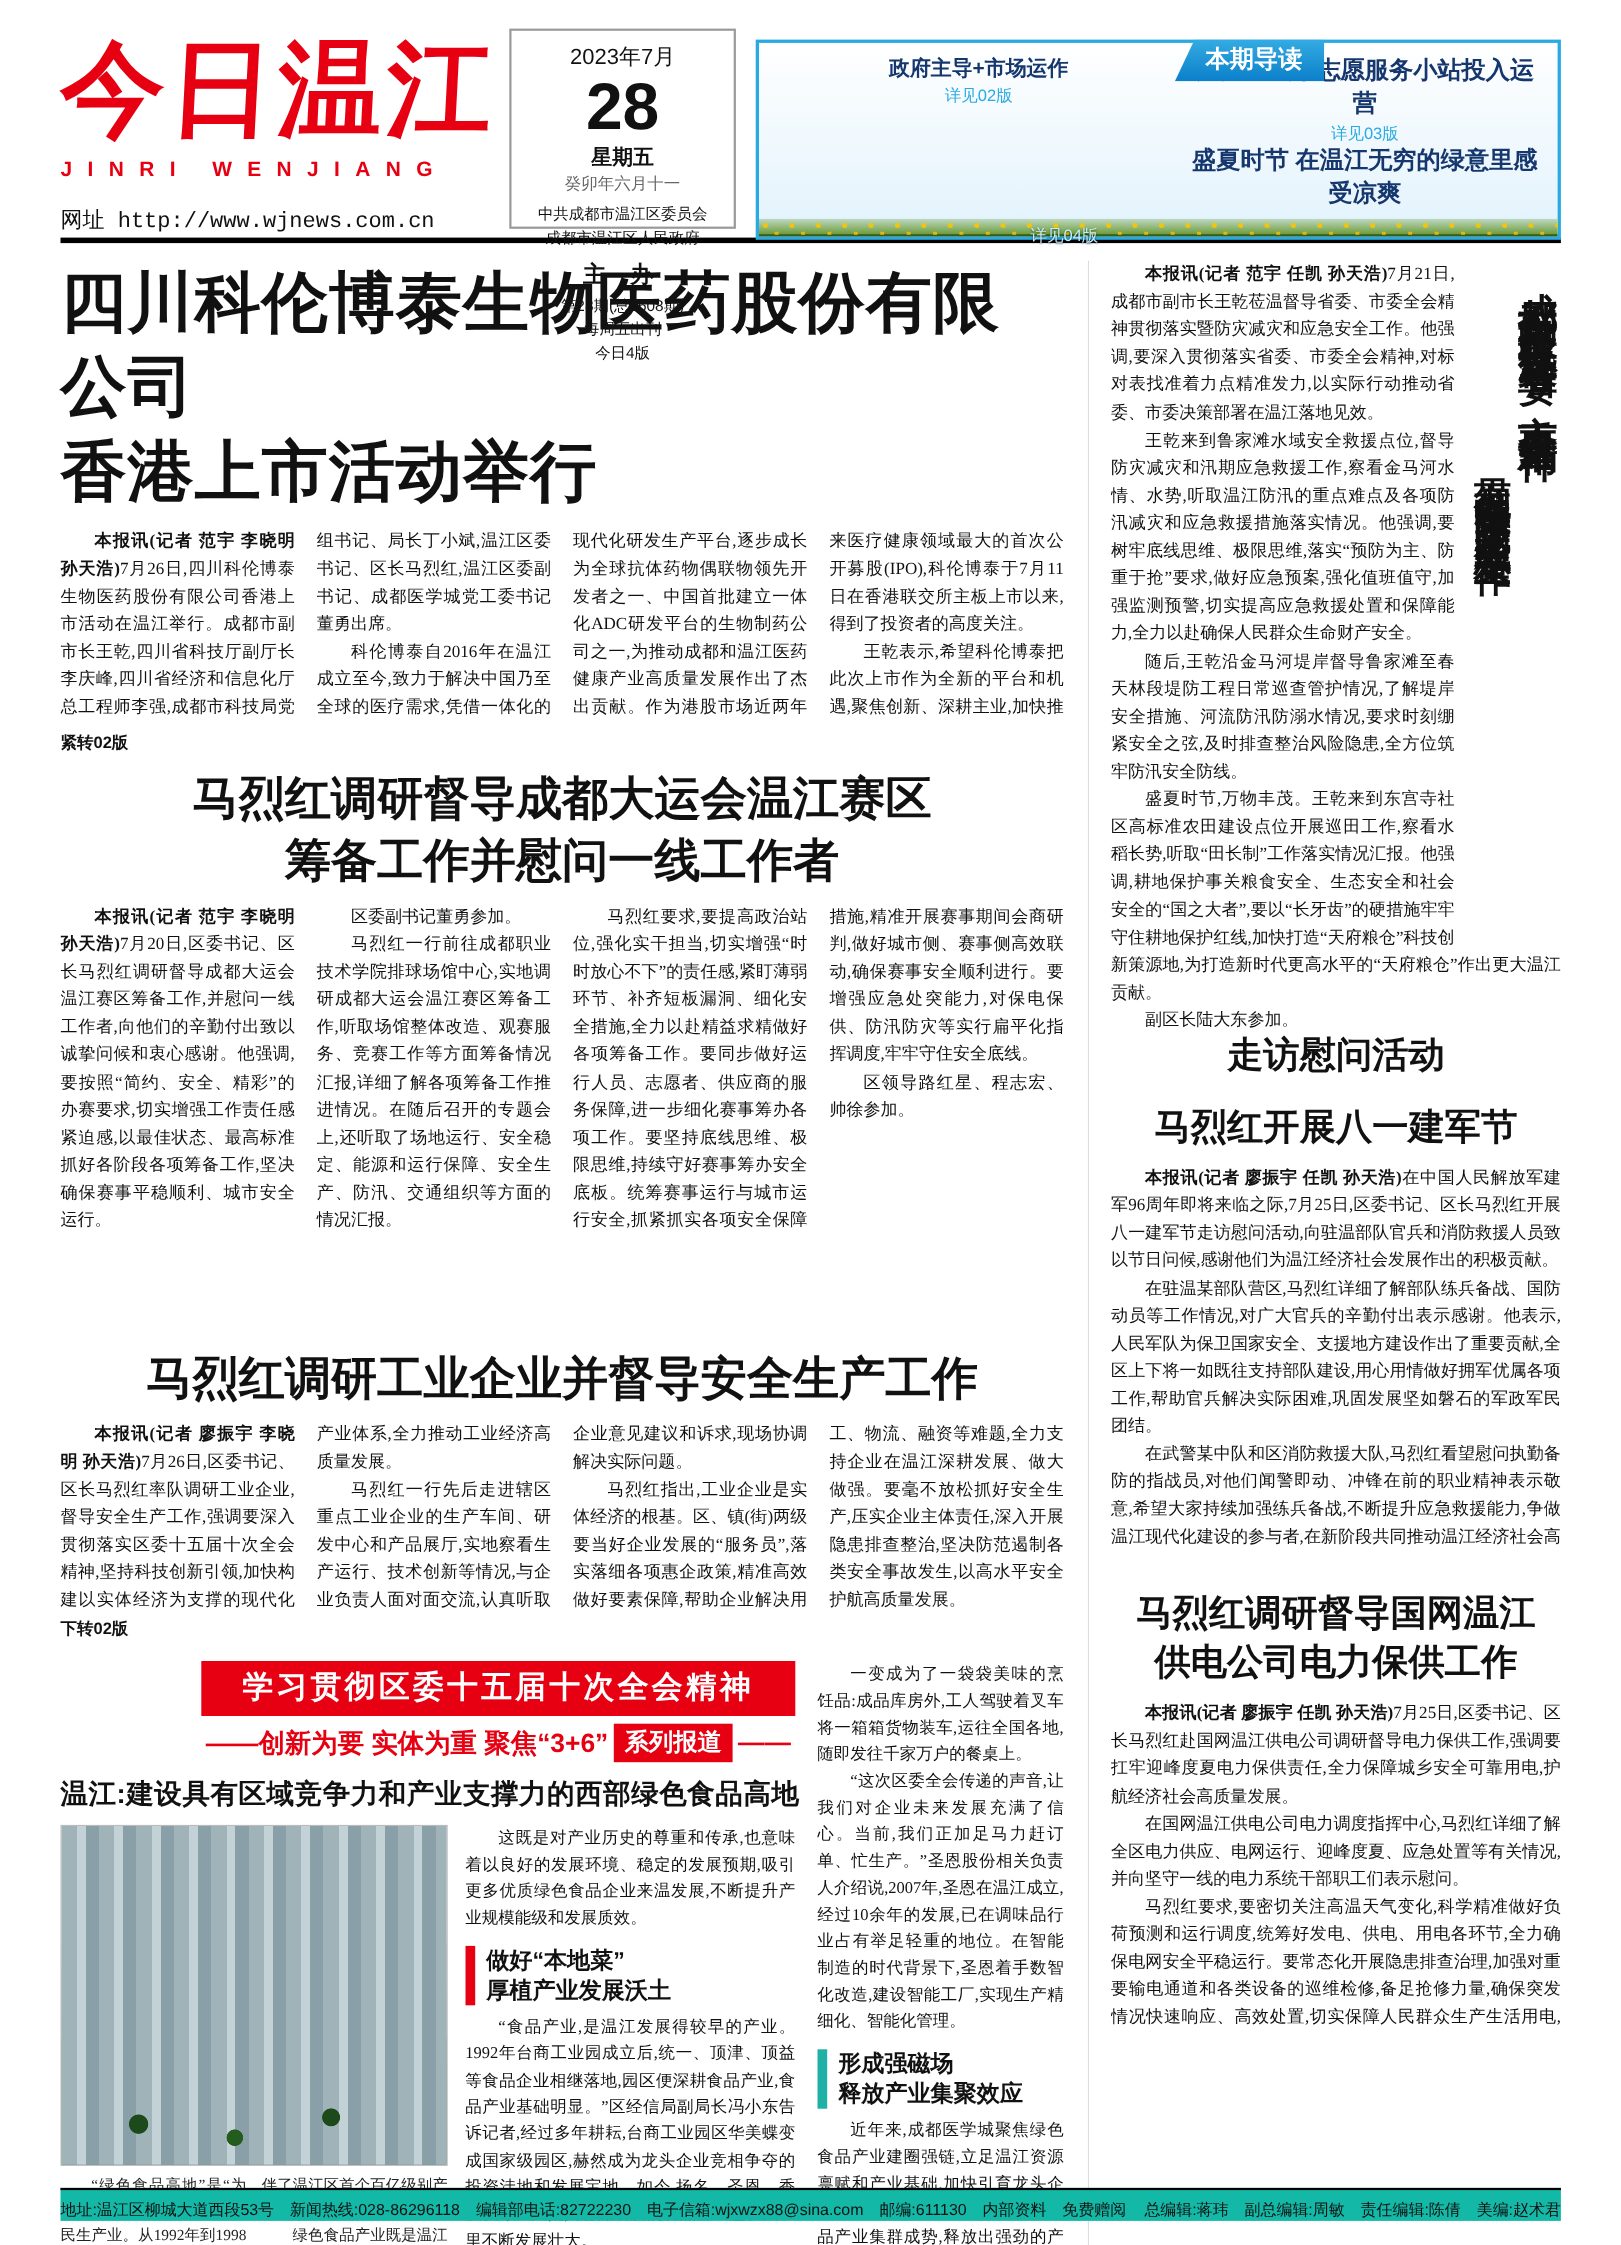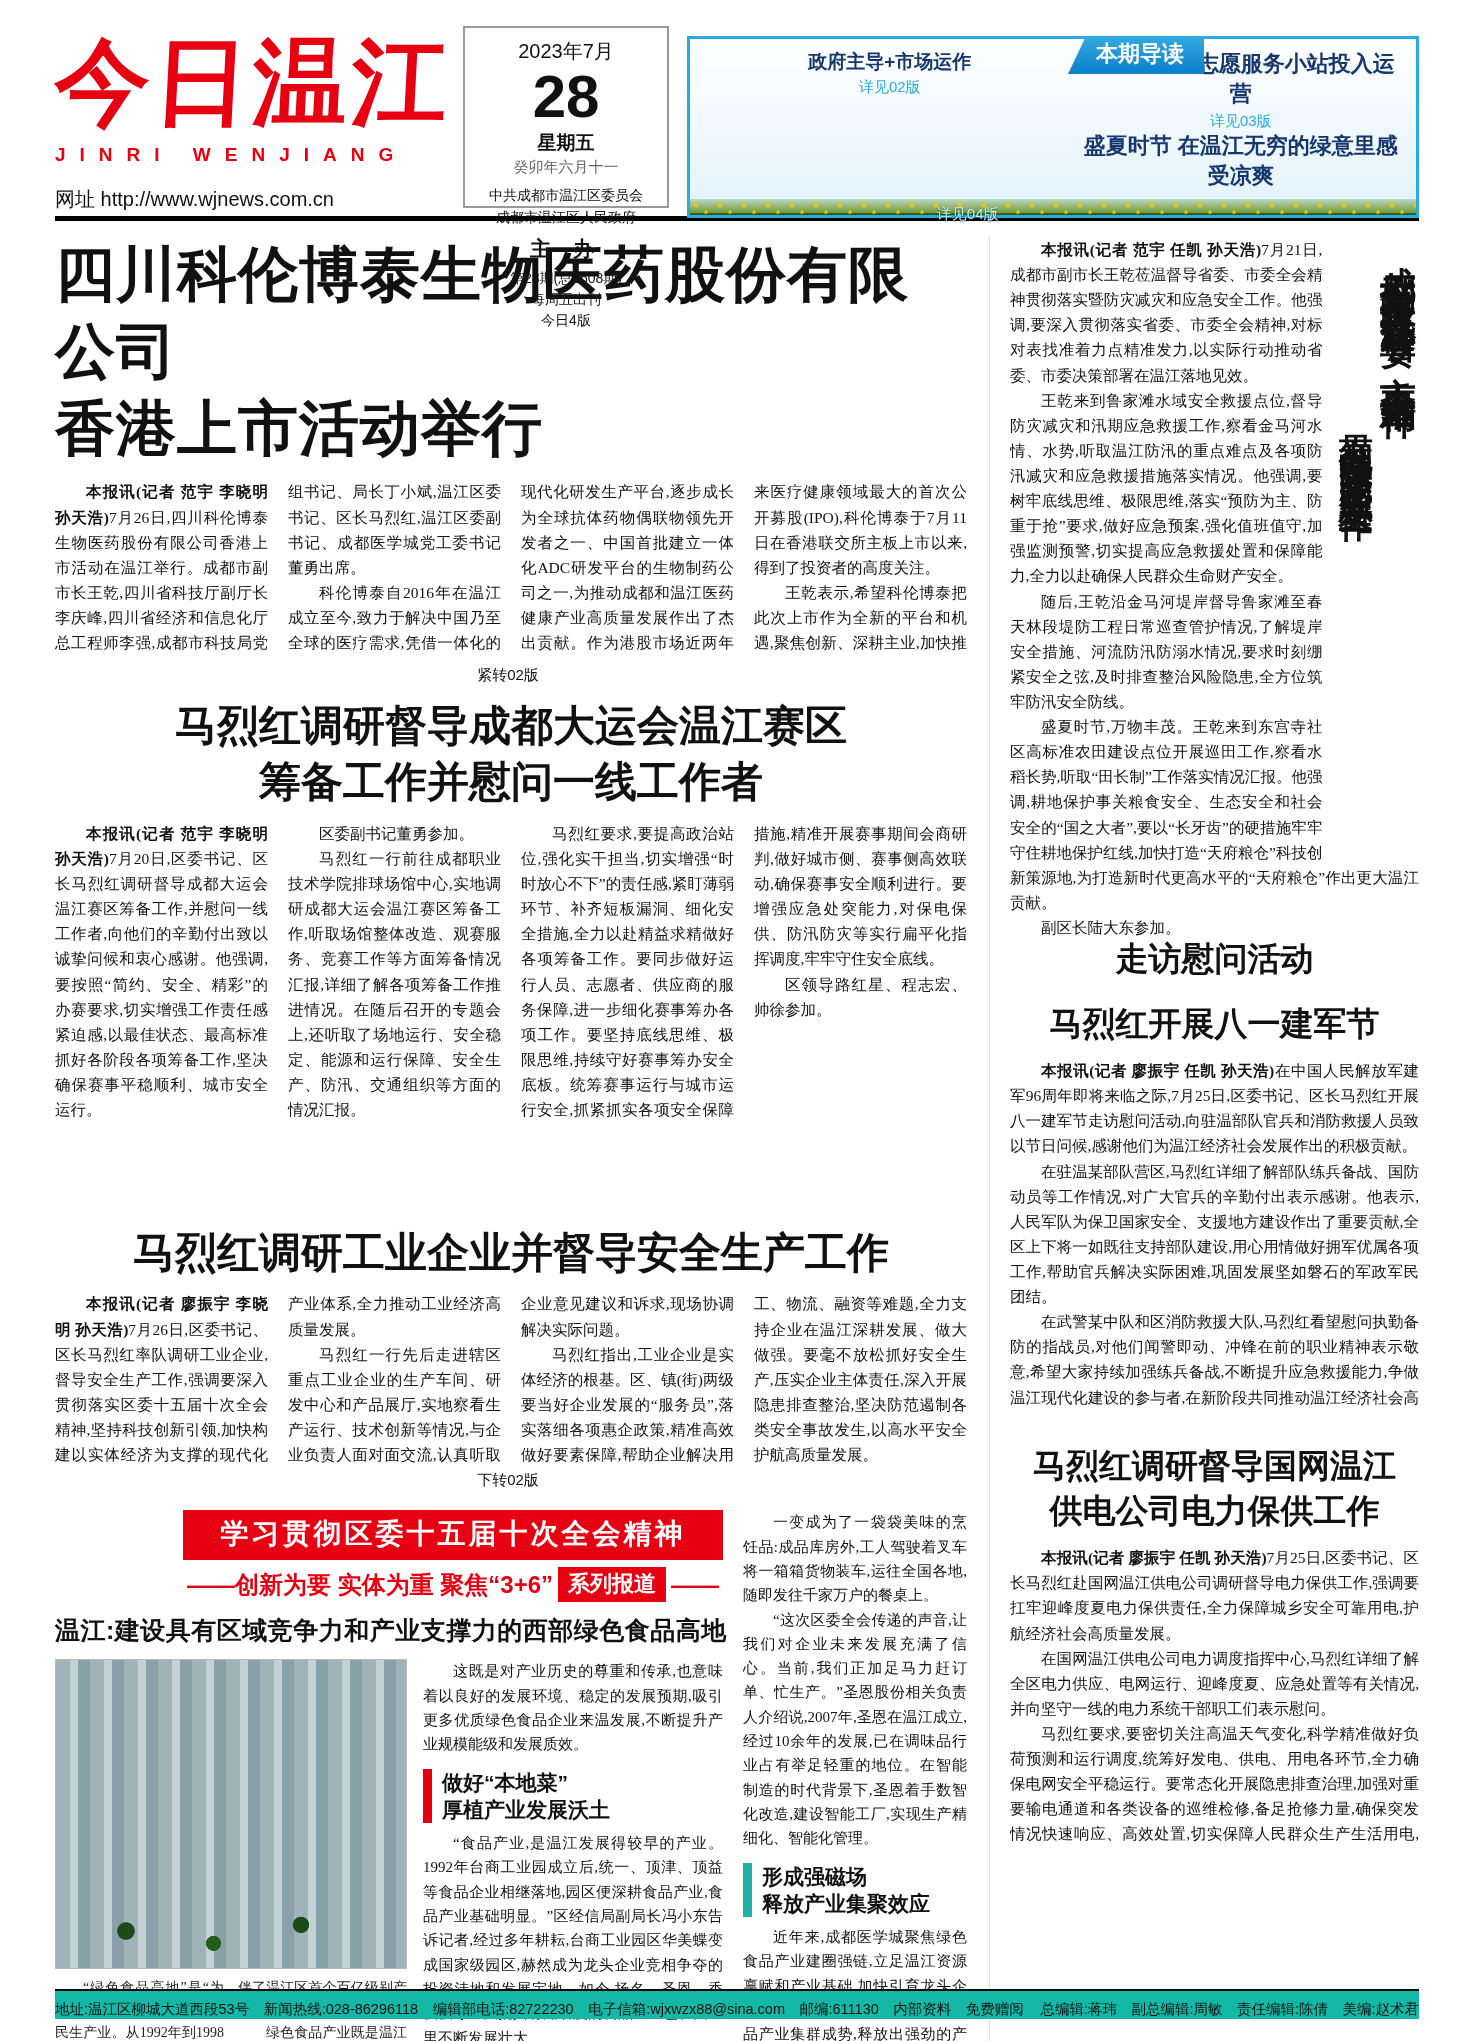--- a/index.html
+++ b/index.html
@@ -12,21 +12,21 @@
   
   .masthead { display:flex; gap:18px; padding-top:26px; height:208px; }
   .logo-block { width:390px; padding-top:6px; }
   .logo-cn {
     font-family:"DejaVu Serif","Liberation Serif",serif; font-weight:900;
     font-size:95px; line-height:1.05; color:#e60012; letter-spacing:4px;
     transform:skewX(-3deg); white-space:nowrap;
   }
   .logo-en { color:#e60012; font-weight:bold; font-size:19px; letter-spacing:14px;
     margin-top:12px; font-family:"Liberation Sans",sans-serif; }
-  .site-url { margin-top:20px; font-size:20px; color:#111; font-family:Liberation Sans, sans-serif; }
+  .site-url { margin-top:20px; font-size:20px; color:#111; font-family:Liberation Mono, monospace; }
   .datebox { width:206px; border:2px solid #999; padding:10px 6px 8px; text-align:center; flex-shrink:0; }
   .db-ym   { font-size:20px; font-family:"Liberation Sans",sans-serif; }
   .db-day  { font-size:60px; font-weight:bold; line-height:1.05; font-family:"Liberation Sans",sans-serif; }
   .db-week { font-size:19px; font-weight:bold; font-family:"Liberation Sans",sans-serif; margin-top:2px;}
   .db-lunar{ font-size:15px; color:#666; margin:2px 0 8px; }
   .db-org  { font-size:14px; line-height:1.55; }
   .db-host { font-size:21px; font-weight:bold; letter-spacing:8px; margin:7px 0 5px; font-family:"Liberation Sans",sans-serif;}
   .db-meta { font-size:14px; line-height:1.5; font-family:"Liberation Sans",sans-serif;}
   
   .guide-box { flex:1; margin-top:10px; height:182px; border:3px solid #29abe2; position:relative;
@@ -60,21 +60,21 @@
     font-size:60px; line-height:1.28; letter-spacing:1px; }
   .h-lg { font-family:"Liberation Sans",sans-serif; font-weight:900; text-align:center;
     font-size:42px; line-height:1.28; margin-top:14px; }
   .h-md { font-family:"Liberation Sans",sans-serif; font-weight:900; text-align:center;
     font-size:42px; line-height:1.25; margin-top:18px; }
   .r-head { font-family:"Liberation Sans",sans-serif; font-weight:900; text-align:center;
     font-size:33px; line-height:1.35; }
   .body { font-size:15.5px; line-height:1.62; text-align:justify; }
   .para { text-indent:2em; margin:0; }
   .byline { font-weight:bold; }
-  .jump { text-align:center; font-weight:normal; font-family:"Liberation Sans",sans-serif;
+  .jump { text-align:left; font-weight:bold; font-family:"Liberation Sans",sans-serif;
     font-size:15px; padding-right:6px; margin-top:2px; }
   .cols4 { column-count:4; column-gap:20px; overflow:hidden; }
   .flow { display:contents; }
   .abody { height:185px; margin-top:12px; }
   .bbody { height:388px; margin-top:12px; }
   .cbody { height:178px; margin-top:12px; }
   
   .special { display:flex; gap:20px; margin-top:20px; }
   .sp-left { width:668px; flex-shrink:0; }
   .sp-banner { width:540px; margin-left:auto; background:#e60012; color:#fff; text-align:center;

